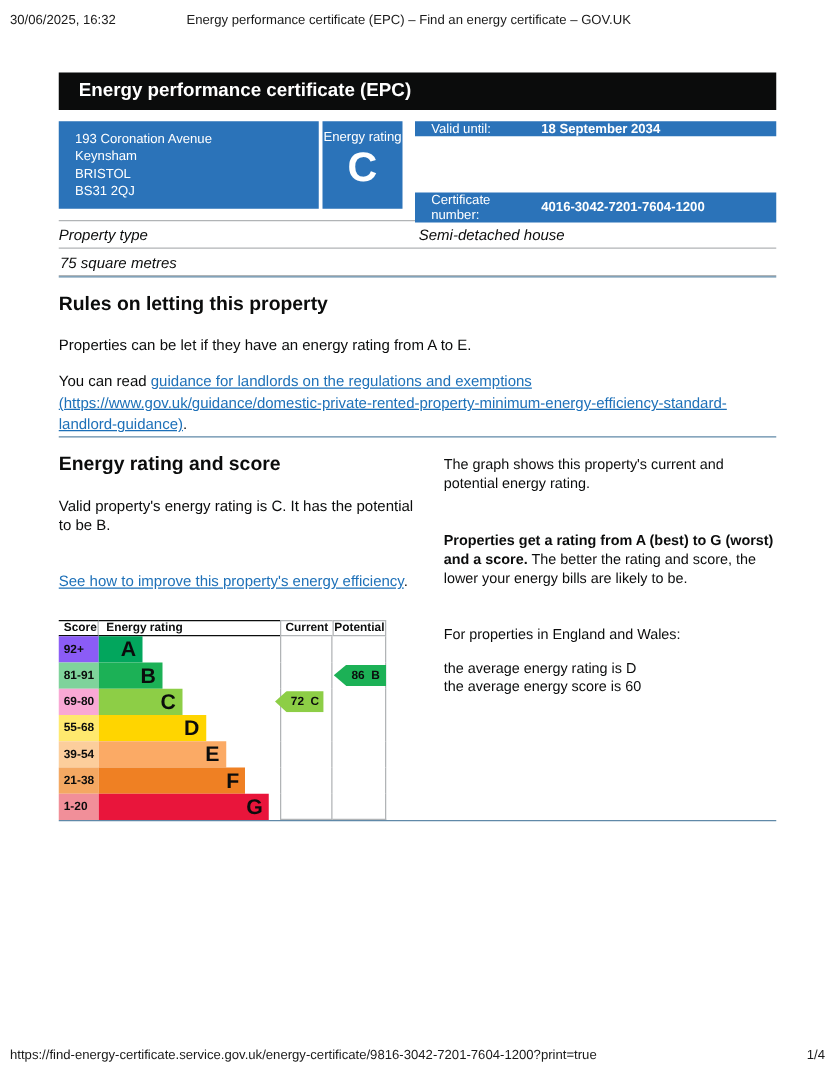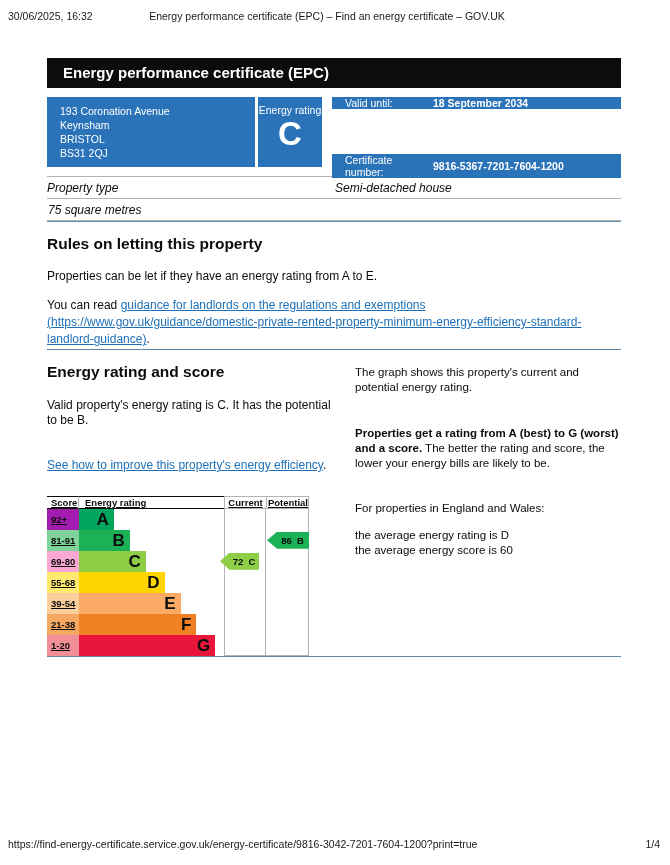--- a/index.html
+++ b/index.html
@@ -79,27 +79,27 @@
   .col-right p { font-size:11.5px; line-height:1.32; }
   .cl-p { margin-top:17px; }
   .cl-link { margin-top:28px; line-height:1.4; }
   .cr-p1 { margin-top:2px; }
   .cr-p2 { margin-top:31px; }
   .cr-p3 { margin-top:29px; }
   .cr-p4 { margin-top:12px; }
 
   
   .chart { position:relative; width:263px; margin-top:22px; }
-  .crow { display:grid; grid-template-columns:32px 145px 42px 43px;text-decoration:underline; }
+  .crow { display:grid; grid-template-columns:32px 145px 42px 43px; }
   .chead { height:13px; font-weight:bold; }
   .chead > div { font-size:9.5px; line-height:11px; }
   .ch-score { border-top:1px solid #0b0c0c; border-bottom:1px solid #0b0c0c; border-right:1px solid var(--border_gray,#b1b4b6); padding-left:4px; }
   .ch-rating { border-top:1px solid #0b0c0c; border-bottom:1px solid #0b0c0c; padding-left:6px; }
   .ch-cur, .ch-pot { border:1px solid var(--border_gray,#b1b4b6); border-right:none; text-align:center; }
-  .ch-pot { border-right:1px solid var(--border_gray,#b1b4b6);text-align:right; }
+  .ch-pot { border-right:1px solid var(--border_gray,#b1b4b6); }
   .crow.band { height:21px; }
   .cscore { font-size:9.5px; font-weight:bold; line-height:21px; padding-left:4px; }
   .cbarcell { position:relative; }
   .cbar { height:21px; position:relative; }
   .cletter { position:absolute; right:5px; top:0; font-size:17px; font-weight:bold; line-height:21px; color:#0b0c0c; }
   .ccur { border-left:1px solid var(--border_gray,#b1b4b6); border-right:1px solid var(--border_gray,#b1b4b6); }
   .cpot { border-right:1px solid var(--border_gray,#b1b4b6); }
   .crow.last .ccur, .crow.last .cpot { border-bottom:1px solid var(--border_gray,#b1b4b6); }
   .arrow {
     position:absolute; height:17px;
@@ -133,21 +133,21 @@
       <div class="cb-rating-label">Energy rating</div>
       <div class="cb-rating-letter">C</div>
     </div>
     <div class="cb-right">
       <div class="cb-row">
         <span class="cb-label">Valid until:</span>
         <span class="cb-value">18 September 2034</span>
       </div>
       <div class="cb-row">
         <span class="cb-label">Certificate number:</span>
-        <span class="cb-value">9816-5367-7201-7604-1200</span>
+        <span class="cb-value">4016-3042-7201-7604-1200</span>
       </div>
     </div>
   </div>
 
   <div class="summary-table">
     <div class="st-row">
       <div class="st-label">Property type</div>
       <div class="st-value">Semi-detached house</div>
     </div>
     <div class="st-row">
@@ -171,21 +171,21 @@
 
       <div class="chart">
         <div class="crow chead">
           <div class="ch-score">Score</div>
           <div class="ch-rating">Energy rating</div>
           <div class="ch-cur">Current</div>
           <div class="ch-pot">Potential</div>
         </div>
         <div id="chart-rows">
             <div class="crow band">
-              <div class="cscore" style="background:#a21caf">92+</div>
+              <div class="cscore" style="background:#8b5cf6">92+</div>
               <div class="cbarcell">
                 <div class="cbar" style="width:24%;background:#02a65d">
                   <span class="cletter">A</span>
                 </div>
               </div>
               <div class="ccur"></div>
               <div class="cpot"></div>
             </div>
             <div class="crow band">
               <div class="cscore" style="background:#7fd39b">81-91</div>

